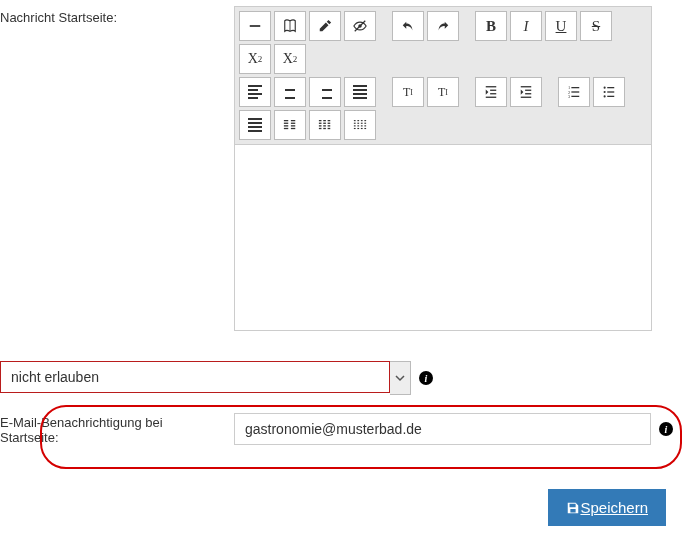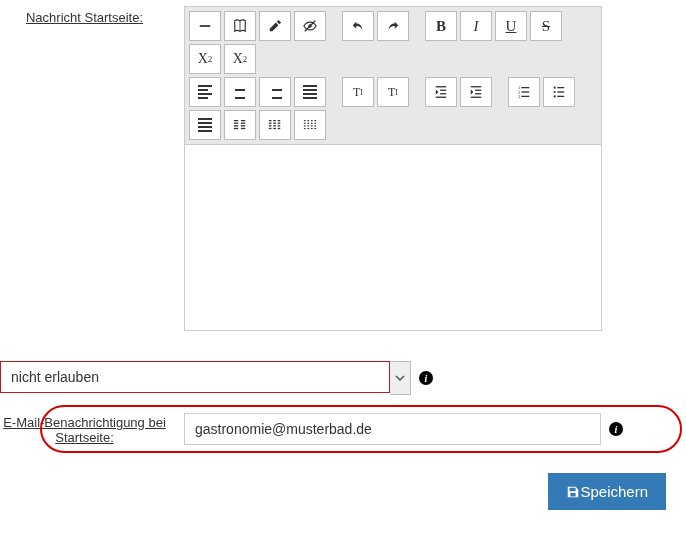--- a/index.html
+++ b/index.html
@@ -10,26 +10,25 @@
     color: #333;
     background: #fff;
     width: 686px;
   }
   .form-row {
     display: flex;
     align-items: flex-start;
     margin-bottom: 10px;
   }
   .label-col {
-    width: 184px;
-    text-align: center;
+    width: 234px;
+    text-align: left;
     padding-right: 15px;
     padding-top: 4px;
     box-sizing: border-box;
-    text-decoration: underline;
   }
   .label-col .req {
     font-size: 10px;
     vertical-align: super;
   }
   .field-col {
     flex: 1;
     display: flex;
     align-items: center;
   }
@@ -137,20 +136,21 @@
   }
   .save-btn {
     background:#337ab7;
     color:#fff;
     border:none;
     padding:10px 18px;
     font-size:15px;
     cursor:pointer;
     display:inline-flex;
     align-items:center;
+    text-decoration:underline;
   }
   .save-btn svg { width:14px;height:14px;fill:#fff;}
   
   .align-lines { display:flex;flex-direction:column;gap:2px;width:14px;}
   .align-lines span{display:block;height:2px;background:#333;}
 </style>
 </head>
 <body>
 
 <div class="form-row" style="margin-top:6px;">
@@ -363,21 +363,21 @@
             <path d="M1 3l4 4 4-4" fill="none" stroke="#555" stroke-width="1.5"></path>
           </svg>
         </div>
     </div>
     <div class="info-icon">i</div>
   </div>
 </div>
 
 <div class="highlight-wrap">
   <div class="highlight-oval"></div>
-  <div class="form-row" style="margin-bottom:0;">
+  <div class="form-row" style="margin-bottom:16px;">
     <div class="label-col" style="padding-top:2px;">
       <span>E-Mail-Benachrichtigung bei</span><br>
       <span>Startseite:</span>
     </div>
     <div class="field-col">
       <input class="text-input" type="text" value="gastronomie@musterbad.de" style="">
       <div class="info-icon">i</div>
     </div>
   </div>
 </div>

